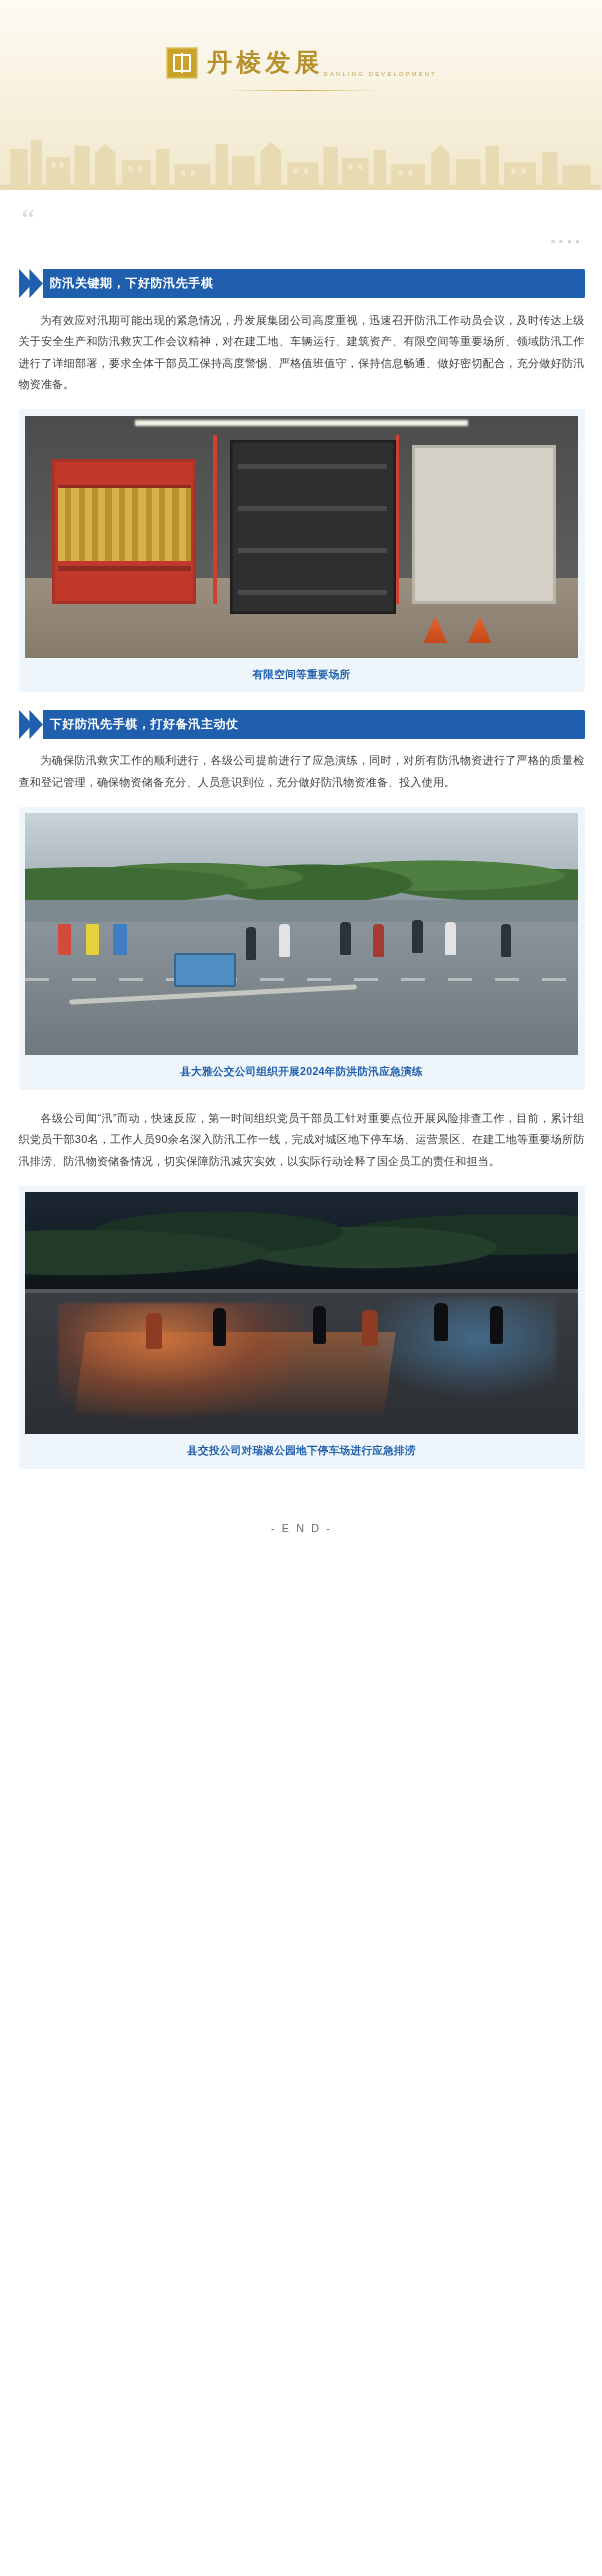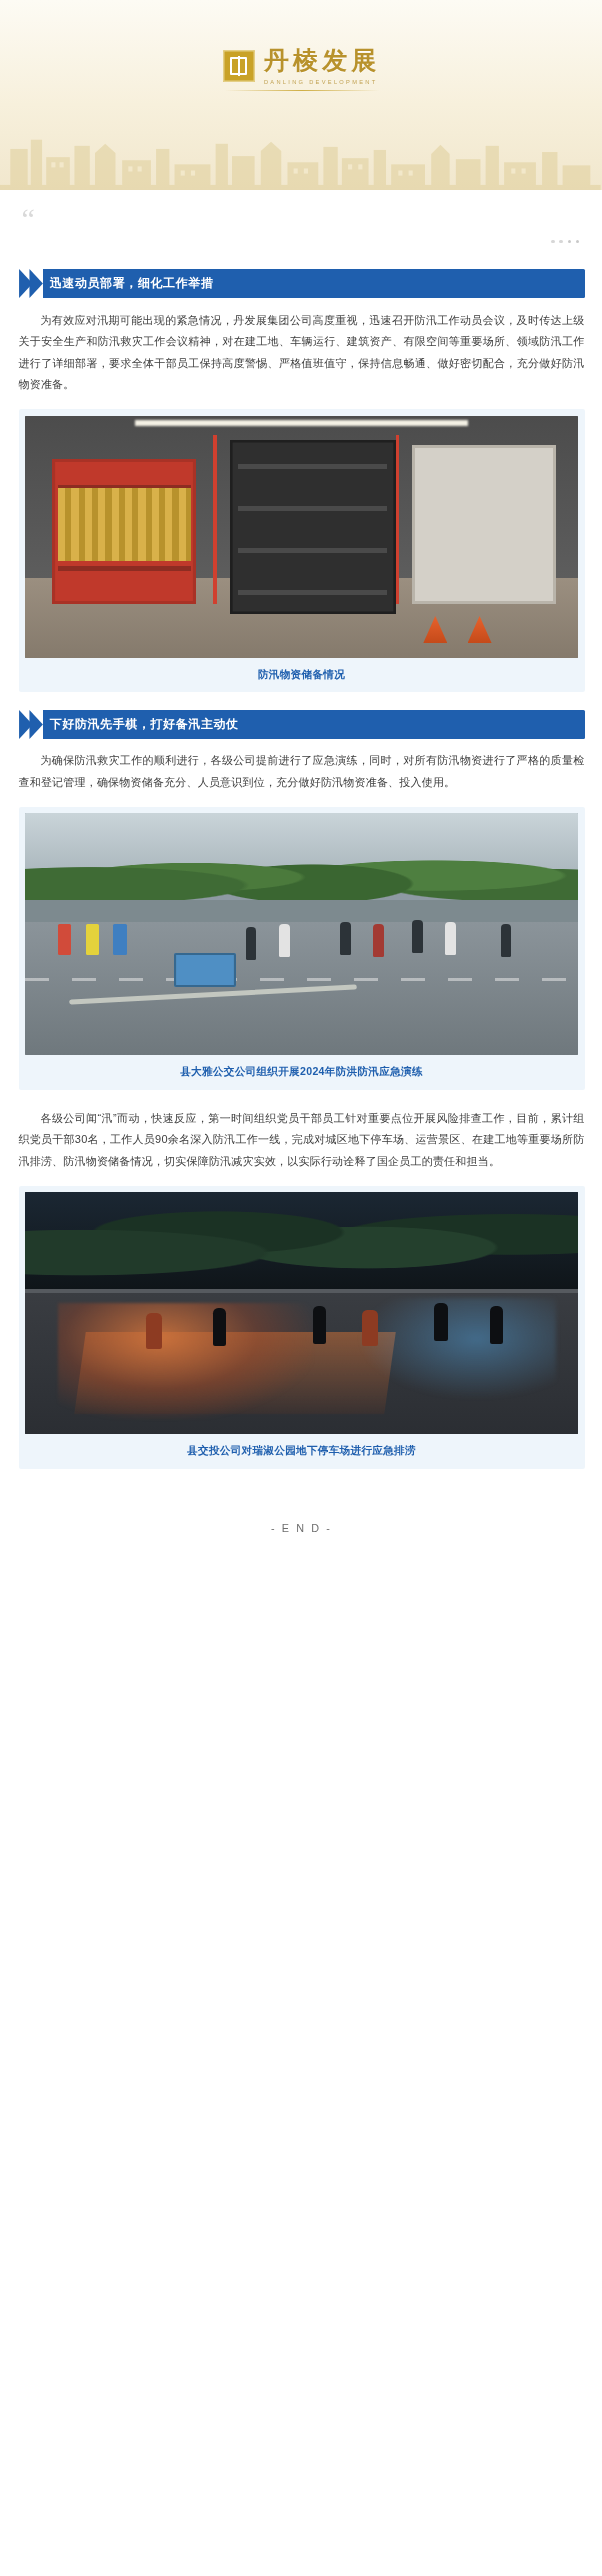--- a/index.html
+++ b/index.html
@@ -59,21 +59,21 @@
     border-radius: 1px;
     position: relative;
   }
   .logo-mark span::before {
     content: "";
     position: absolute;
     left: 50%; top: -3.1px; bottom: -3.1px;
     width: 2.1px; margin-left: -1px;
     background: #fff;
   }
-  .brand-block { display: flex; flex-direction: column; align-items: flex-start; }
+  .brand-block { display: flex; flex-direction: row; align-items: flex-end; }
   .brand-cn {
     font-family: "Liberation Serif", "DejaVu Serif", serif;
     font-size: 25px;
     letter-spacing: 4.1px;
     color: #b8922c;
     font-weight: bold;
     line-height: 1.1;
     text-shadow: 0 0.5px 0 rgba(255,255,255,.7);
   }
   .brand-en {
@@ -320,21 +320,21 @@
     </div>
 
     <div class="section-head">
       <div class="head-arrow">
         <svg width="24" height="29" viewBox="0 0 46 56">
           <polygon points="0,0 26,28 0,56" fill="#1f5fae"></polygon>
           <polygon points="20,0 46,28 20,56" fill="#1f5fae"></polygon>
         </svg>
       </div>
       <div class="head-bar">
-        <span class="label">迅速动员部署，细化工作举措</span>
+        <span class="label">防汛关键期，下好防汛先手棋</span>
       </div>
     </div>
     <p class="body-text">为有效应对汛期可能出现的紧急情况，丹发展集团公司高度重视，迅速召开防汛工作动员会议，及时传达上级关于安全生产和防汛救灾工作会议精神，对在建工地、车辆运行、建筑资产、有限空间等重要场所、领域防汛工作进行了详细部署，要求全体干部员工保持高度警惕、严格值班值守，保持信息畅通、做好密切配合，充分做好防汛物资准备。</p>
 
     <div class="figure">
       <div class="photo scene-warehouse">
         <div class="sw-wall"></div>
         <div class="sw-floor"></div>
         <div class="sw-light"></div>
         <div class="sw-rackA">
@@ -348,21 +348,21 @@
           <div class="tier" style="top:38%"></div>
           <div class="tier" style="top:62%"></div>
           <div class="tier" style="top:86%"></div>
         </div>
         <div class="sw-panel"></div>
         <div class="sw-pole" style="left:34%"></div>
         <div class="sw-pole" style="left:67%"></div>
         <div class="sw-cones" style="left:72%"></div>
         <div class="sw-cones" style="left:80%"></div>
       </div>
-      <div class="caption">防汛物资储备情况</div>
+      <div class="caption">有限空间等重要场所</div>
     </div>
 
     <div class="section-head">
       <div class="head-arrow">
         <svg width="24" height="29" viewBox="0 0 46 56">
           <polygon points="0,0 26,28 0,56" fill="#1f5fae"></polygon>
           <polygon points="20,0 46,28 20,56" fill="#1f5fae"></polygon>
         </svg>
       </div>
       <div class="head-bar">

